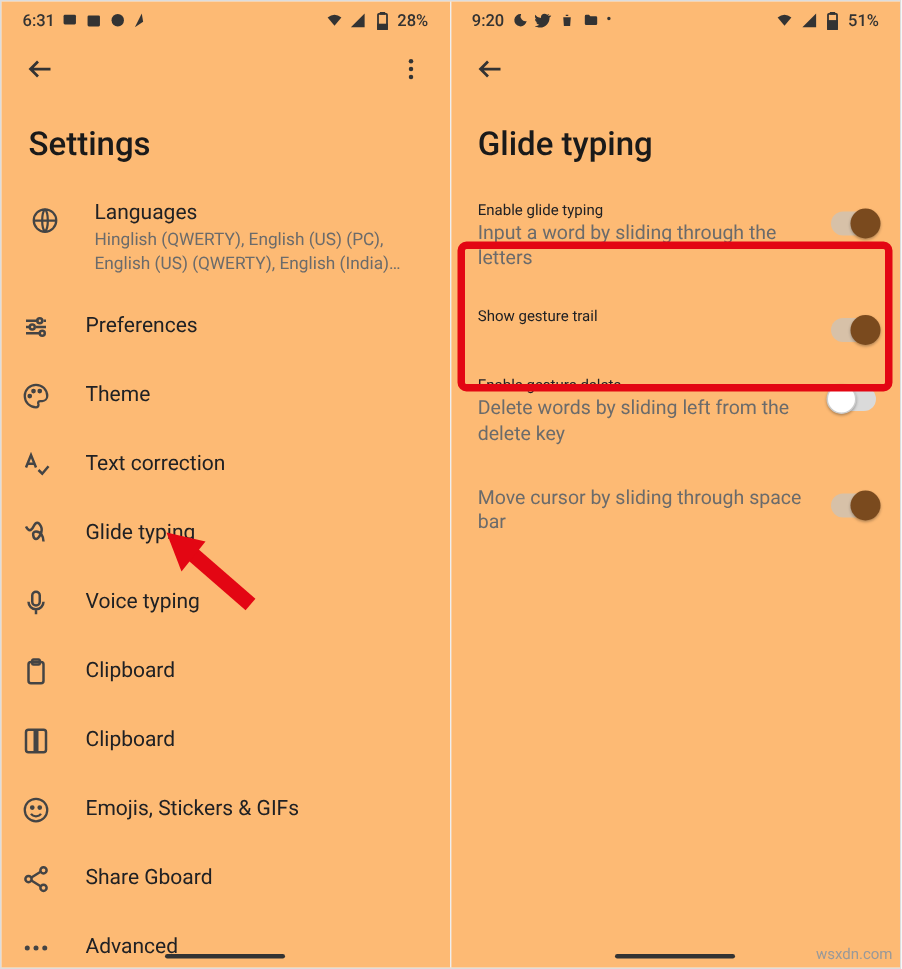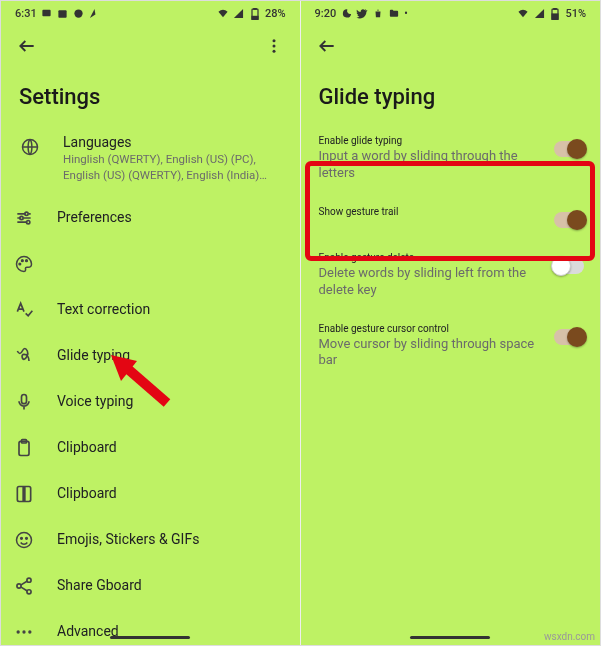--- a/index.html
+++ b/index.html
@@ -16,21 +16,21 @@
   }
   .wrap {
     display: flex;
     width: 601px;
     height: 646px;
     border: 1px solid #ddd;
   }
   .phone {
     width: 50%;
     height: 100%;
-    background: #bef264;
+    background: #fdba74;
     position: relative;
     display: flex;
     flex-direction: column;
     border-right: 1px solid #eee;
   }
   .phone:last-child { border-right: none; }
 
   
   .status {
     display: flex;
@@ -229,20 +229,23 @@
       </div>
 
       <div class="row single">
         <div class="ricon">
             <svg width="20" height="20" viewBox="0 0 24 24" fill="none" stroke="#444" stroke-width="1.8">
               <path d="M12 3a9 9 0 100 18c1 0 2-.8 2-2 0-.6-.3-1-.3-1.5 0-1 .8-1.5 1.8-1.5H17a4 4 0 004-4c0-5-4-9-9-9z"></path>
               <circle cx="7" cy="12" r="1" fill="#444"></circle>
               <circle cx="10" cy="8" r="1" fill="#444"></circle>
               <circle cx="15" cy="8" r="1" fill="#444"></circle>
             </svg>
+          </div>
+        <div class="rtext">
+            <div class="rlabel">Theme</div>
           </div>
       </div>
 
       <div class="row single">
         <div class="ricon">
             <svg width="20" height="20" viewBox="0 0 24 24" fill="none" stroke="#444" stroke-width="2">
               <path d="M4 14L8 4l4 10M5.5 11h5M14 16l3 3 5-6"></path>
             </svg>
           </div>
         <div class="rtext">
@@ -431,21 +434,20 @@
           <div class="slabel">Enable gesture delete</div>
           <div class="ssub">Delete words by sliding left from the delete key</div>
         </div>
         <div class="toggle off">
             <div class="knob"></div>
           </div>
       </div>
 
       <div class="setting">
         <div class="stext">
-          <div class="slabel">Enable gesture cursor control</div>
           <div class="ssub">Move cursor by sliding through space bar</div>
         </div>
         <div class="toggle on">
             <div class="knob"></div>
           </div>
       </div>
 
     </div>
 
     <div class="highlight-box" style="left:4px; top:160px; width:290px; height:100px;"></div>

